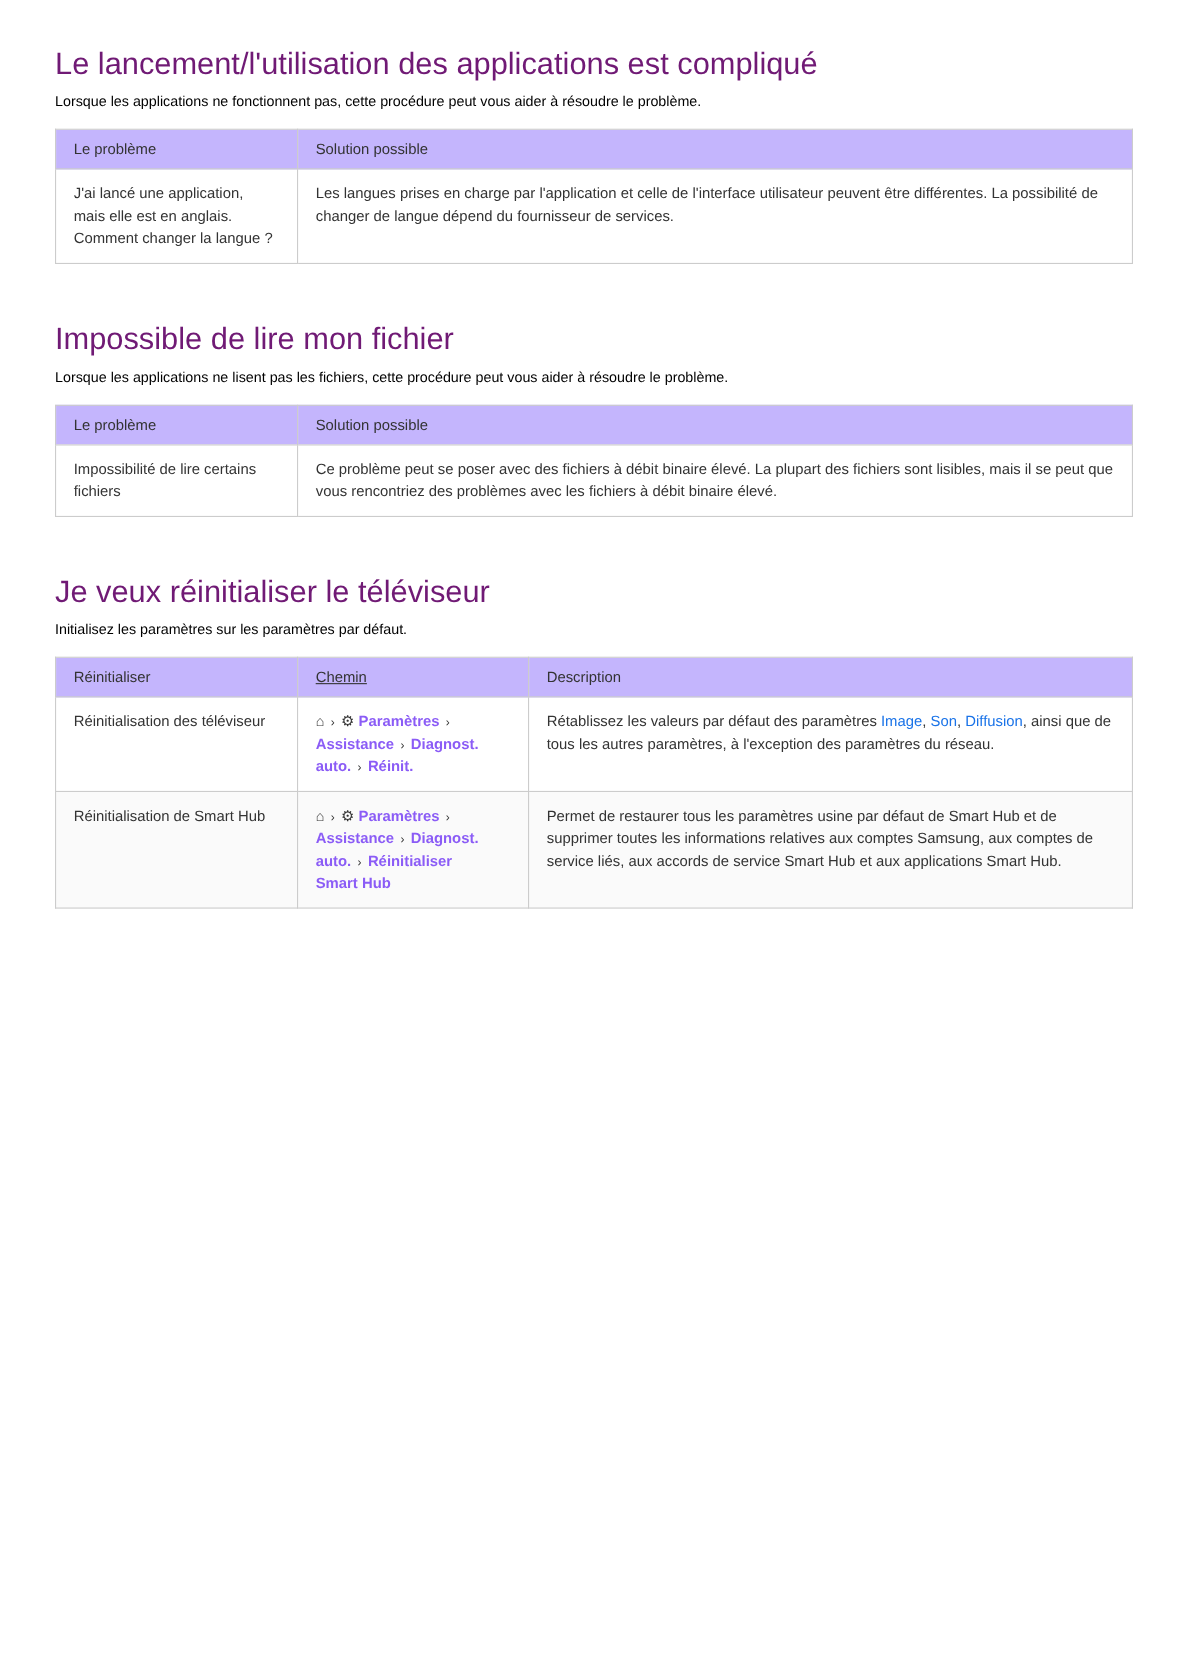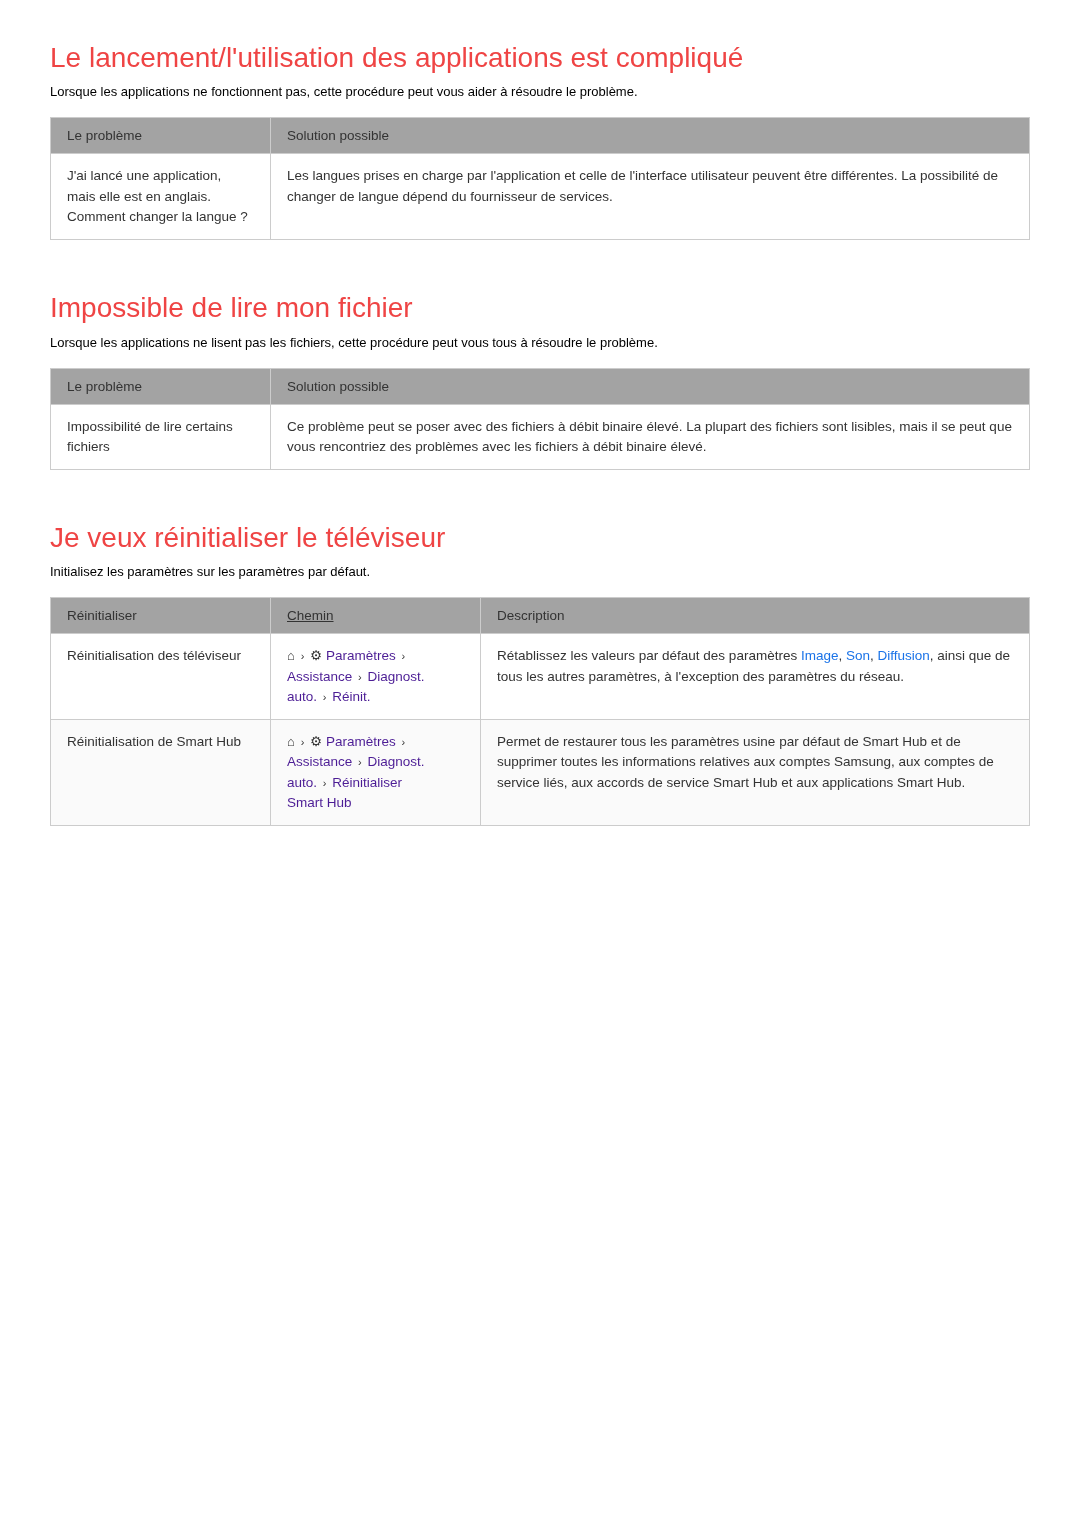--- a/index.html
+++ b/index.html
@@ -17,39 +17,39 @@
       max-width: 1080px;
     }
 
     .section {
       margin-bottom: 50px;
     }
 
     .section-title {
       font-size: 28px;
       font-weight: 400;
-      color: #ef4444;
+      color: #701a75;
       margin-bottom: 8px;
       line-height: 1.3;
     }
 
     .section-subtitle {
       font-size: 13px;
       color: #000000;
       margin-bottom: 18px;
     }
 
     table {
       width: 100%;
       border-collapse: collapse;
       font-size: 13.5px;
     }
 
     thead tr {
-      background-color: #a3a3a3;
+      background-color: #c4b5fd;
     }
 
     thead th {
       padding: 10px 16px;
       text-align: left;
       font-weight: 500;
       font-size: 13.5px;
       border: 1px solid #ccc;
     }
 
@@ -67,21 +67,22 @@
     tbody tr:nth-child(even) {
       background-color: #fafafa;
     }
 
     .link-blue {
       color: #1a73e8;
       text-decoration: none;
     }
 
     .path-link {
-      color: #4c1d95;
+      color: #8b5cf6;
+      font-weight: bold;
     }
 
     .col-problem {
       width: 220px;
     }
 
     .col-path {
       width: 210px;
       text-decoration: underline;
     }
@@ -123,21 +124,21 @@
       <tr>
         <td>J'ai lancé une application,<br>mais elle est en anglais.<br>Comment changer la langue ?</td>
         <td>Les langues prises en charge par l'application et celle de l'interface utilisateur peuvent être différentes. La possibilité de changer de langue dépend du fournisseur de services.</td>
       </tr>
     </tbody>
   </table>
 </div>
 
 <div class="section">
   <h1 class="section-title">Impossible de lire mon fichier</h1>
-  <p class="section-subtitle">Lorsque les applications ne lisent pas les fichiers, cette procédure peut vous tous à résoudre le problème.</p>
+  <p class="section-subtitle">Lorsque les applications ne lisent pas les fichiers, cette procédure peut vous aider à résoudre le problème.</p>
 
   <table>
     <thead>
       <tr>
         <th class="col-problem">Le problème</th>
         <th class="col-solution">Solution possible</th>
       </tr>
     </thead>
     <tbody>
       <tr>

